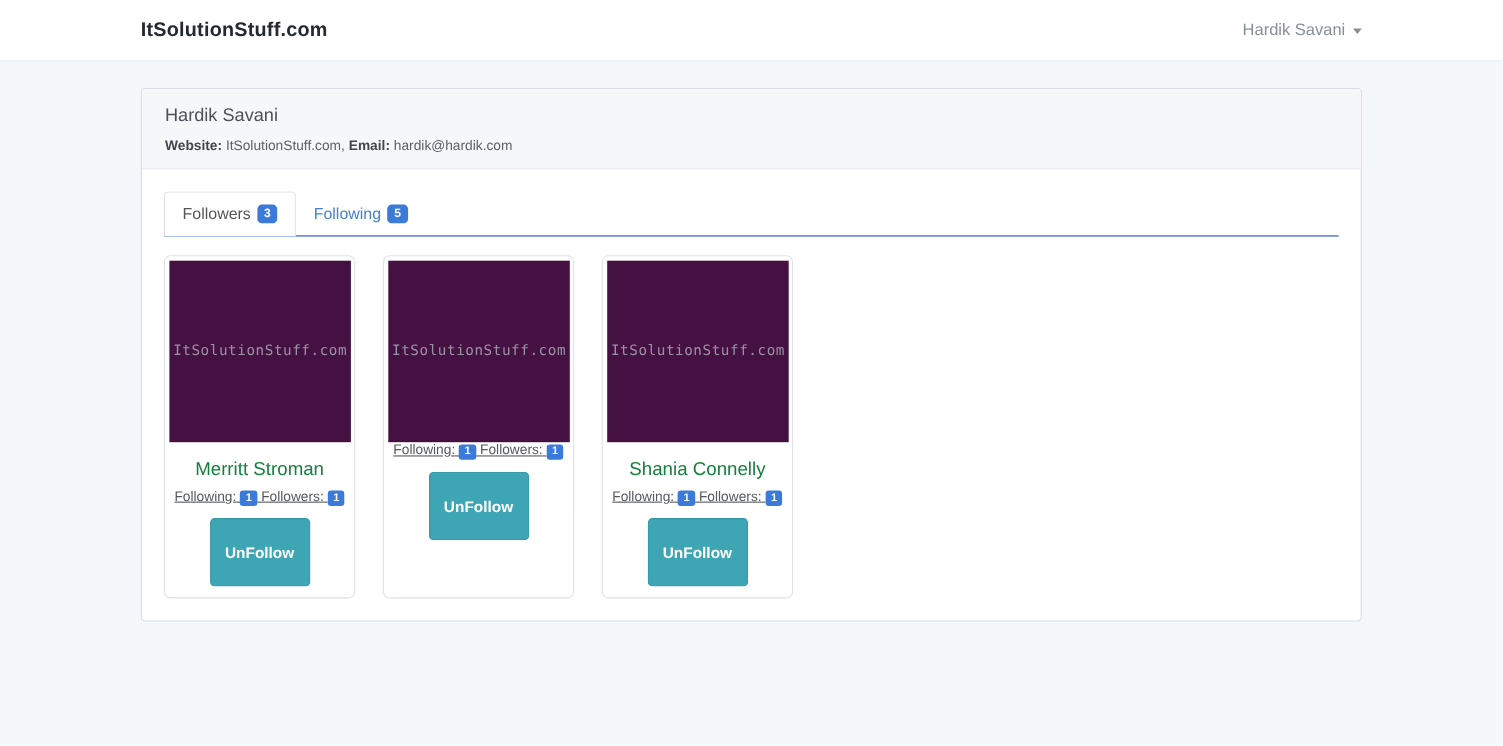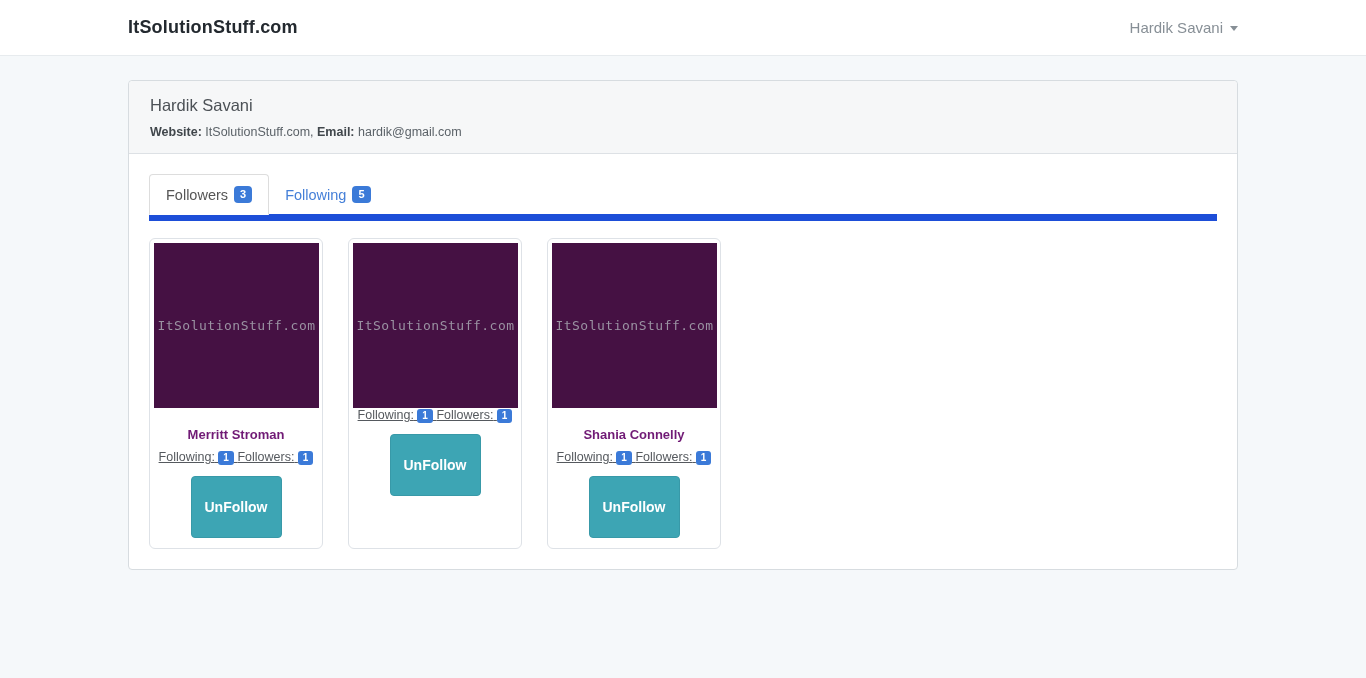--- a/index.html
+++ b/index.html
@@ -73,21 +73,21 @@
     color: #5b6268;
   }
   .profile-meta strong { color: #41474c; }
 
   .panel-body { padding: 20px; }
 
   
   .nav-tabs {
     display: flex;
     list-style: none;
-    border-bottom: 7px solid #1d4ed8;
+    border-bottom: 1px solid #1d4ed8;
   }
   .tab {
     display: flex;
     align-items: center;
     gap: 6px;
     padding: 11px 16px;
     font-size: 14.5px;
     margin-bottom: -1px;
     cursor: pointer;
   }
@@ -135,23 +135,23 @@
     cursor: pointer;
   }
   .ph-text {
     font-family: "DejaVu Sans Mono", monospace;
     font-size: 13px;
     color: #9a92a2;
     letter-spacing: 0.5px;
   }
   .uname { margin: 9px 0 5px; }
   .uname a {
-    font-size: 13px;
-    font-weight: 700;
-    color: #701a75;
+    font-size: 17px;
+    font-weight: 400;
+    color: #15803d;
     text-decoration: none;
     cursor: pointer;
   }
   .stats {
     font-size: 12.5px;
     color: #55595e;
     white-space: nowrap;
     text-decoration: underline;
   }
   .unfollow {
@@ -182,21 +182,21 @@
 
 <main class="main container">
   <section class="panel">
 
     <header class="panel-heading">
       <h1 class="profile-name">Hardik Savani</h1>
       <p class="profile-meta">
         <strong>Website:</strong>
         <span>ItSolutionStuff.com,</span>
         <strong>Email:</strong>
-        <span>hardik@gmail.com</span>
+        <span>hardik@hardik.com</span>
       </p>
     </header>
 
     <div class="panel-body">
 
       <ul class="nav-tabs">
         <li class="tab active">
           <span>Followers</span>
           <span class="badge">3</span>
         </li>

